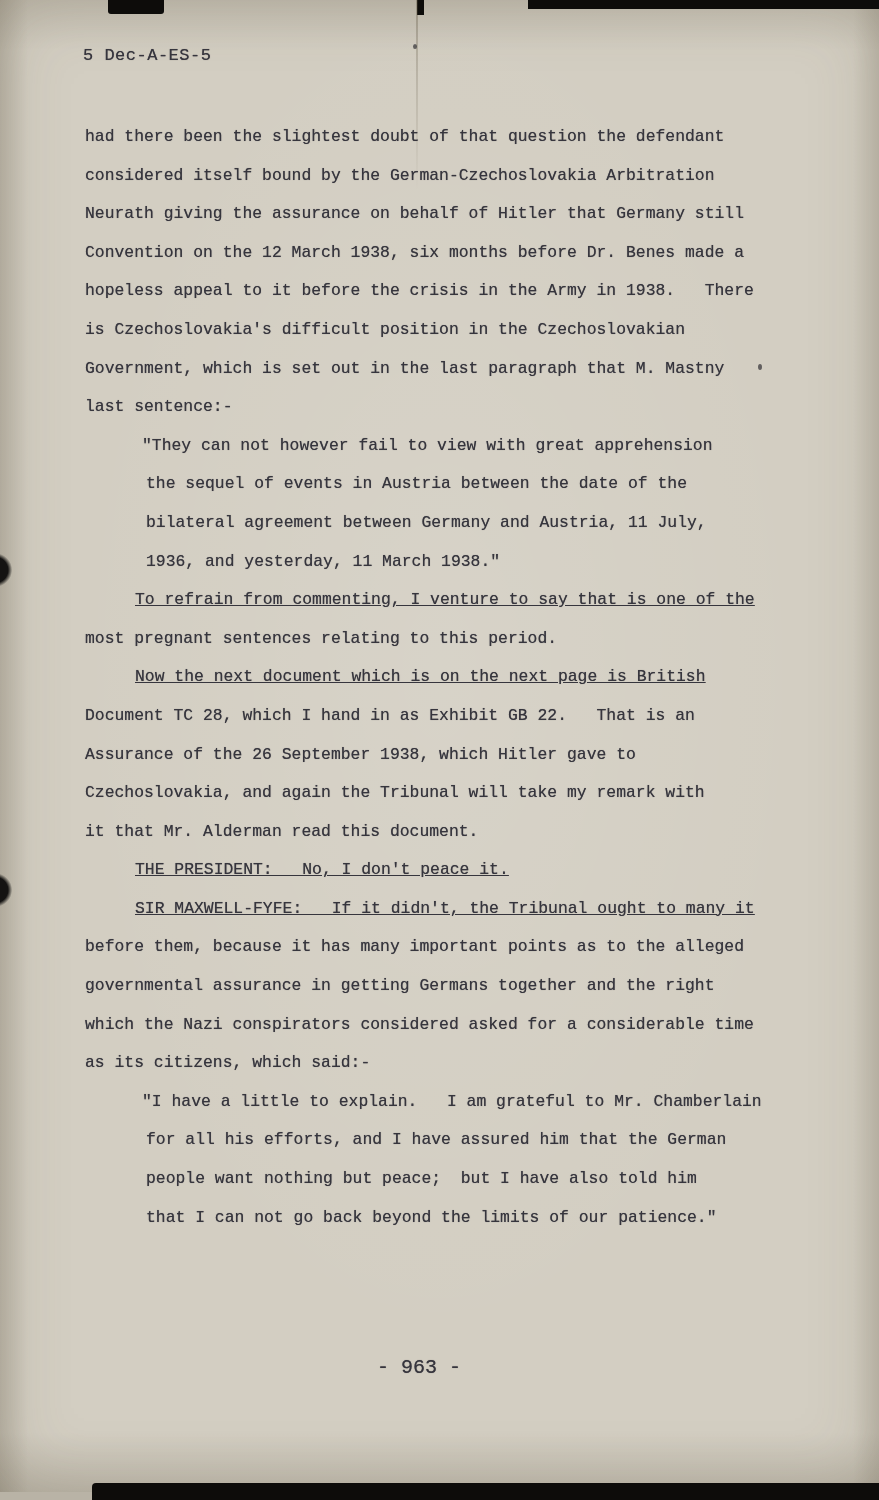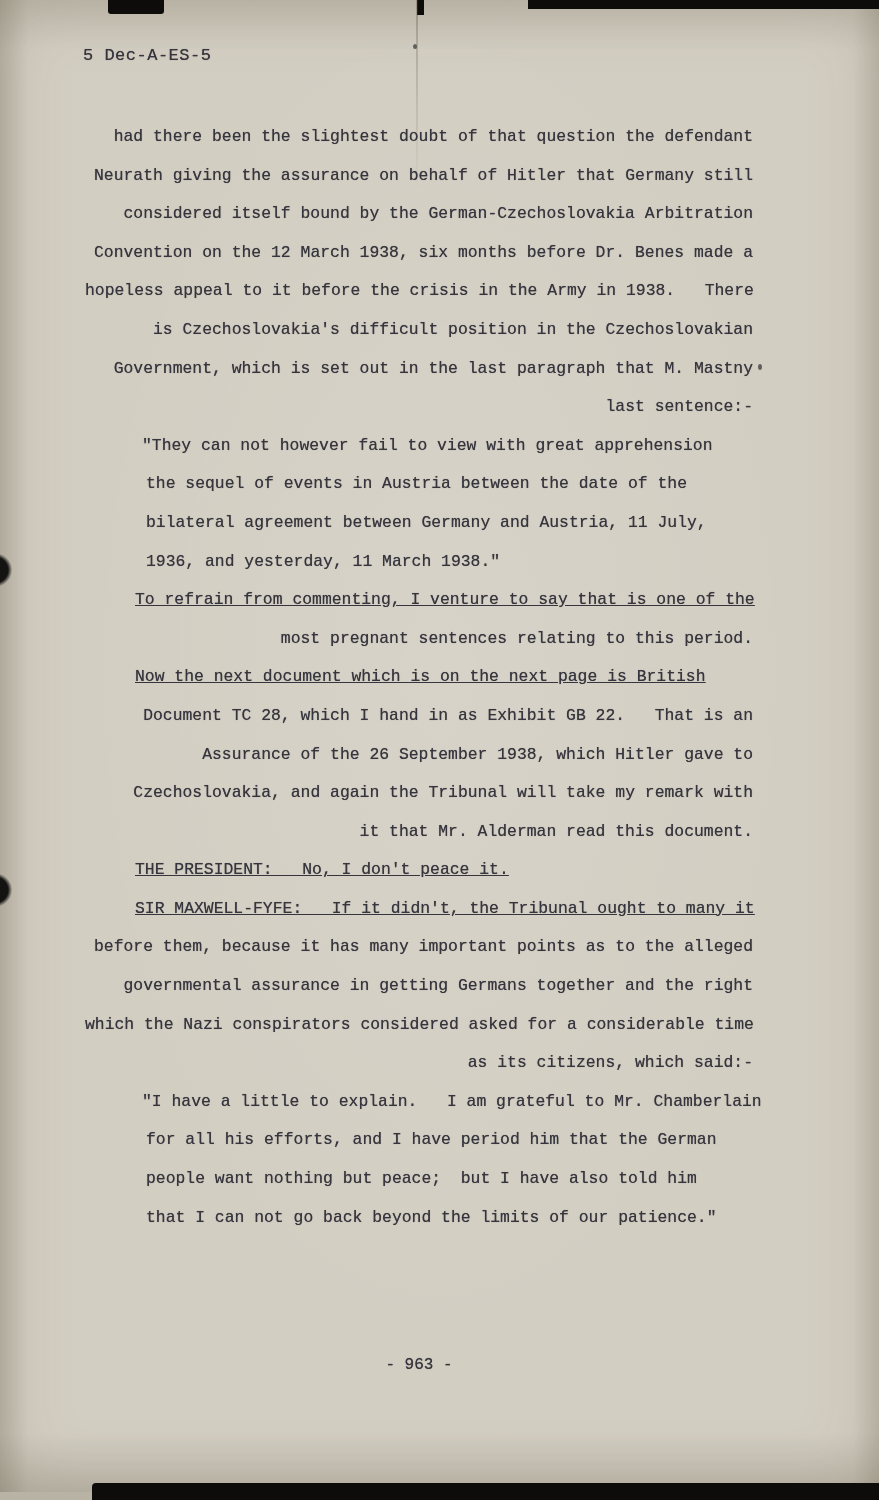--- a/index.html
+++ b/index.html
@@ -62,31 +62,31 @@
     left: 85px; top: 118px;
     width: 668px;
   }
   .line {
     height: 38.6px;
     line-height: 38.6px;
     font-size: 16.4px;
     white-space: pre;
     text-shadow: 0 0 0.7px rgba(54,53,61,0.75);
   }
-  .indent-flush  { margin-left: 0; text-align: right; }
+  .indent-flush  { margin-left: 0; }
   .indent-para   { margin-left: 50px; text-decoration: underline; }
   .indent-quote  { margin-left: 57px; }
   .indent-quotec { margin-left: 61px; }
 
   .page-number {
     position: absolute;
     left: 85px; top: 1356px;
     width: 668px;
     text-align: center;
-    font-size: 16px;
+    font-size: 20px;
     white-space: pre;
     text-shadow: 0 0 0.7px rgba(54,53,61,0.8);
   }
 </style>
 </head>
 <body>
 
 <div class="page" style="--paper: #d3cec2; --ink: #36353d;">
   <div class="artifact top-left"></div>
   <div class="artifact top-tick"></div>
@@ -95,22 +95,22 @@
   <div class="binder-mark m1"></div>
   <div class="binder-mark m2"></div>
   <div class="fold-line"></div>
   <div class="speck s1"></div>
   <div class="speck s2"></div>
 
   <div class="header">5 Dec-A-ES-5</div>
 
   <div class="content" id="content">
       <div class="line indent-flush">had there been the slightest doubt of that question the defendant</div>
+      <div class="line indent-flush">considered itself bound by the German-Czechoslovakia Arbitration</div>
       <div class="line indent-flush">Neurath giving the assurance on behalf of Hitler that Germany still</div>
-      <div class="line indent-flush">considered itself bound by the German-Czechoslovakia Arbitration</div>
       <div class="line indent-flush">Convention on the 12 March 1938, six months before Dr. Benes made a</div>
       <div class="line indent-flush">hopeless appeal to it before the crisis in the Army in 1938.   There</div>
       <div class="line indent-flush">is Czechoslovakia's difficult position in the Czechoslovakian</div>
       <div class="line indent-flush">Government, which is set out in the last paragraph that M. Mastny</div>
       <div class="line indent-flush">last sentence:-</div>
       <div class="line indent-quote">"They can not however fail to view with great apprehension</div>
       <div class="line indent-quotec">the sequel of events in Austria between the date of the</div>
       <div class="line indent-quotec">bilateral agreement between Germany and Austria, 11 July,</div>
       <div class="line indent-quotec">1936, and yesterday, 11 March 1938."</div>
       <div class="line indent-para">To refrain from commenting, I venture to say that is one of the</div>
@@ -120,19 +120,19 @@
       <div class="line indent-flush">Assurance of the 26 September 1938, which Hitler gave to</div>
       <div class="line indent-flush">Czechoslovakia, and again the Tribunal will take my remark with</div>
       <div class="line indent-flush">it that Mr. Alderman read this document.</div>
       <div class="line indent-para">THE PRESIDENT:   No, I don't peace it.</div>
       <div class="line indent-para">SIR MAXWELL-FYFE:   If it didn't, the Tribunal ought to many it</div>
       <div class="line indent-flush">before them, because it has many important points as to the alleged</div>
       <div class="line indent-flush">governmental assurance in getting Germans together and the right</div>
       <div class="line indent-flush">which the Nazi conspirators considered asked for a considerable time</div>
       <div class="line indent-flush">as its citizens, which said:-</div>
       <div class="line indent-quote">"I have a little to explain.   I am grateful to Mr. Chamberlain</div>
-      <div class="line indent-quotec">for all his efforts, and I have period him that the German</div>
+      <div class="line indent-quotec">for all his efforts, and I have assured him that the German</div>
       <div class="line indent-quotec">people want nothing but peace;  but I have also told him</div>
       <div class="line indent-quotec">that I can not go back beyond the limits of our patience."</div>
     </div>
 
   <div class="page-number">- 963 -</div>
 </div>
 
 </body></html>

